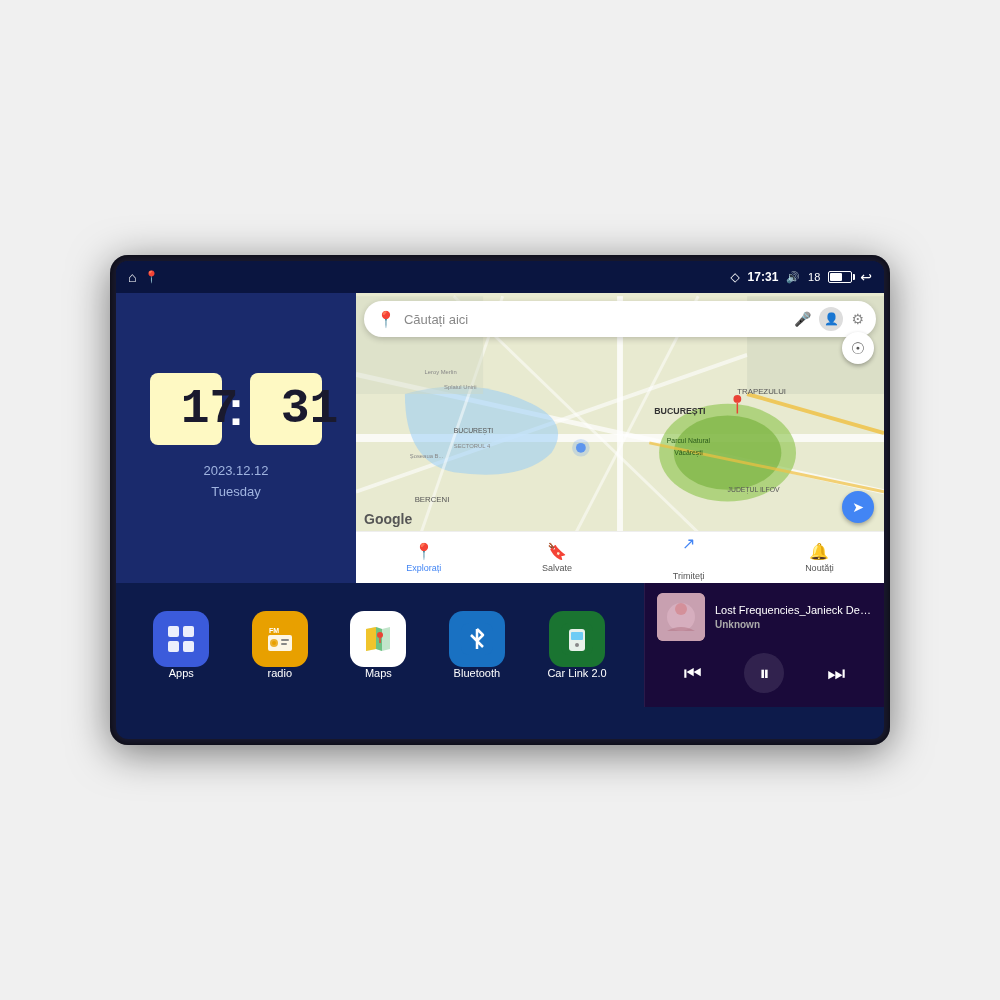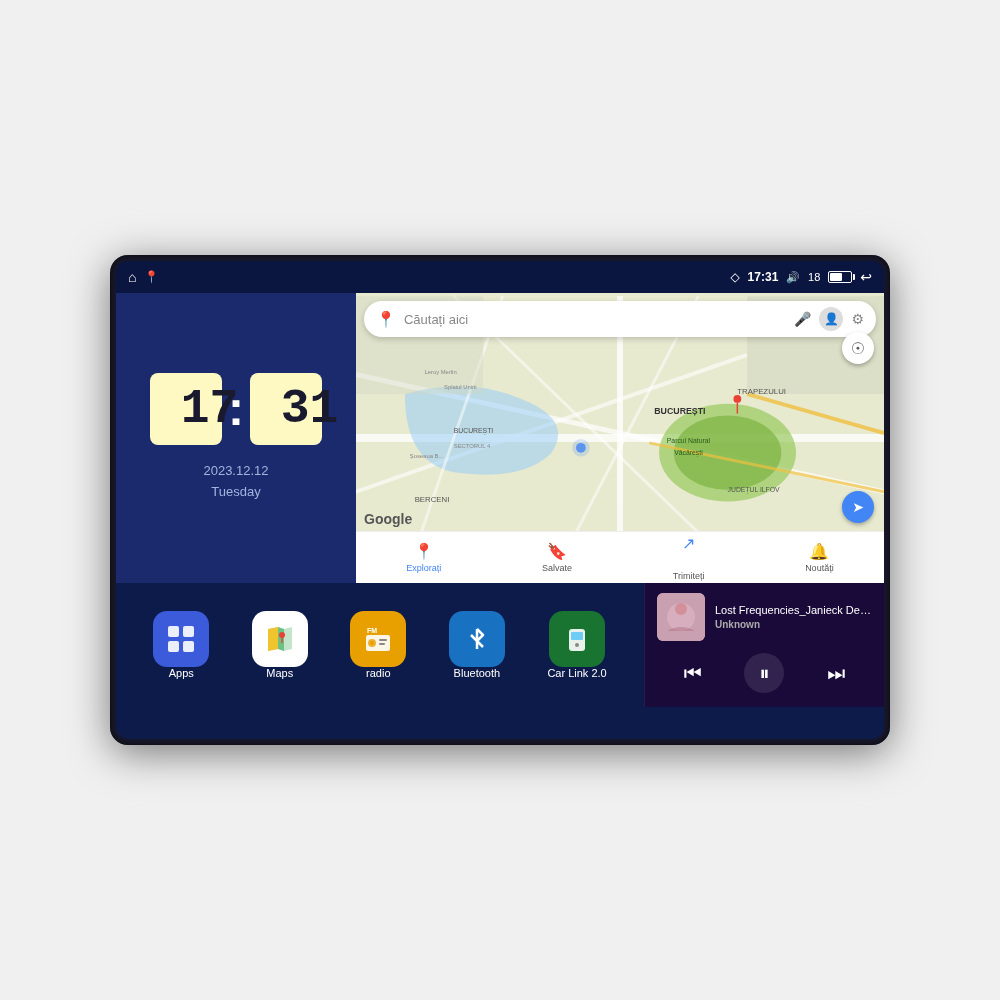--- a/index.html
+++ b/index.html
@@ -553,49 +553,49 @@
                 <rect x="2" y="2" width="11" height="11" rx="2" fill="#fff" opacity="0.9"></rect>
                 <rect x="17" y="2" width="11" height="11" rx="2" fill="#fff" opacity="0.9"></rect>
                 <rect x="2" y="17" width="11" height="11" rx="2" fill="#fff" opacity="0.9"></rect>
                 <rect x="17" y="17" width="11" height="11" rx="2" fill="#fff" opacity="0.9"></rect>
               </svg>
             </div>
             <span class="app-label">Apps</span>
           </div>
 
           <div class="app-item">
-            <div class="app-icon-wrap app-icon-maps">
-              <svg width="32" height="32" viewBox="0 0 32 32" xmlns="http://www.w3.org/2000/svg">
-                <rect width="32" height="32" rx="8" fill="#fff"></rect>
-                <polygon points="4,6 14,4 20,6 28,4 28,26 20,28 14,26 4,28" fill="#34a853" opacity="0.3"></polygon>
-                <polygon points="14,4 20,6 20,28 14,26" fill="#34a853" opacity="0.6"></polygon>
-                <polygon points="4,6 14,4 14,26 4,28" fill="#fbbc04" opacity="0.8"></polygon>
-                <circle cx="18" cy="12" r="3" fill="#ea4335"></circle>
-                <path d="M18 15 L18 20" stroke="#ea4335" stroke-width="1.5"></path>
-              </svg>
-            </div>
-            <span class="app-label">Maps</span>
-          </div>
-
-          <div class="app-item">
             <div class="app-icon-wrap app-icon-radio">
               <svg width="32" height="32" viewBox="0 0 32 32" xmlns="http://www.w3.org/2000/svg">
                 <rect width="32" height="32" rx="8" fill="#e8a000"></rect>
                 <rect x="4" y="12" width="24" height="16" rx="2" fill="#fff" opacity="0.9"></rect>
                 <circle cx="10" cy="20" r="4" fill="#e8a000" opacity="0.8"></circle>
                 <circle cx="10" cy="20" r="2" fill="#e8a000"></circle>
                 <rect x="17" y="16" width="8" height="2" rx="1" fill="#888"></rect>
                 <rect x="17" y="20" width="6" height="2" rx="1" fill="#888"></rect>
                 <text x="5" y="10" font-size="7" fill="#fff" font-weight="bold" font-family="Arial">FM</text>
               </svg>
             </div>
             <span class="app-label">radio</span>
           </div>
 
           <div class="app-item">
+            <div class="app-icon-wrap app-icon-maps">
+              <svg width="32" height="32" viewBox="0 0 32 32" xmlns="http://www.w3.org/2000/svg">
+                <rect width="32" height="32" rx="8" fill="#fff"></rect>
+                <polygon points="4,6 14,4 20,6 28,4 28,26 20,28 14,26 4,28" fill="#34a853" opacity="0.3"></polygon>
+                <polygon points="14,4 20,6 20,28 14,26" fill="#34a853" opacity="0.6"></polygon>
+                <polygon points="4,6 14,4 14,26 4,28" fill="#fbbc04" opacity="0.8"></polygon>
+                <circle cx="18" cy="12" r="3" fill="#ea4335"></circle>
+                <path d="M18 15 L18 20" stroke="#ea4335" stroke-width="1.5"></path>
+              </svg>
+            </div>
+            <span class="app-label">Maps</span>
+          </div>
+
+          <div class="app-item">
             <div class="app-icon-wrap app-icon-bt">
               <svg width="32" height="32" viewBox="0 0 32 32" xmlns="http://www.w3.org/2000/svg">
                 <rect width="32" height="32" rx="8" fill="#1971c2"></rect>
                 <path d="M16 6 L16 26 M16 6 L22 12 L16 18 L22 24 M16 18 L10 12" stroke="#fff" stroke-width="2.5" fill="none" stroke-linejoin="round"></path>
               </svg>
             </div>
             <span class="app-label">Bluetooth</span>
           </div>
 
           <div class="app-item">

